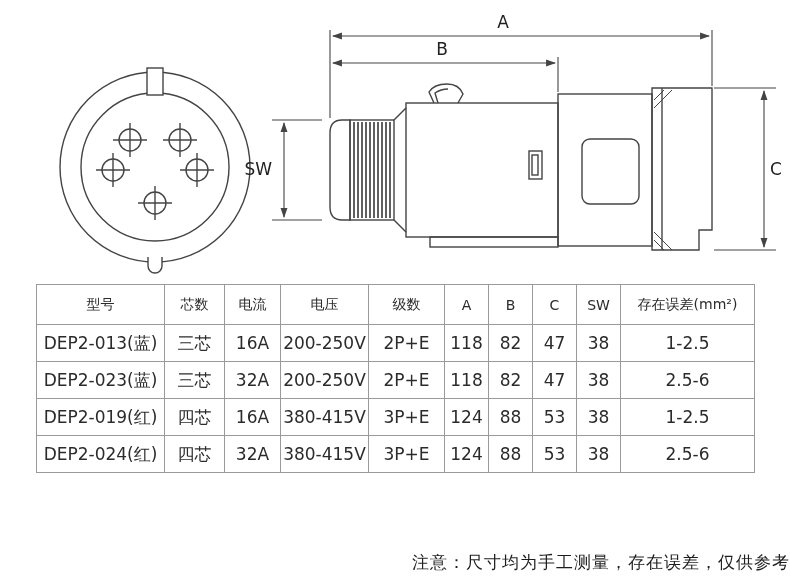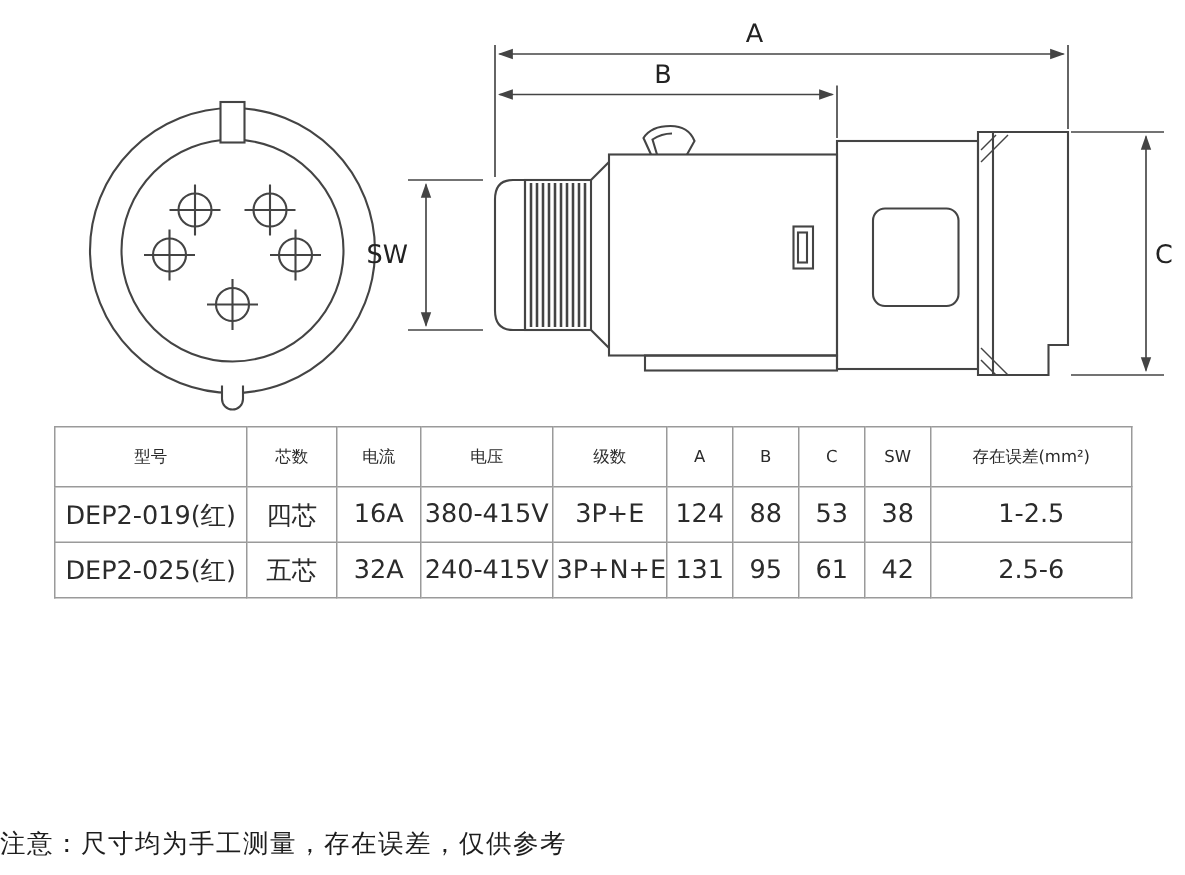--- a/index.html
+++ b/index.html
@@ -33,27 +33,27 @@
     border: 1px solid #9a9a9a;
     text-align: center;
     vertical-align: middle;
     font-weight: normal;
     font-size: 17px;
     height: 36px;
     padding: 0 2px;
     overflow: hidden;
     white-space: nowrap;
   }
-  table.spec th { height: 39px; font-size: 11px; }
+  table.spec th { height: 39px; font-size: 14px; }
   .note {
     position: absolute;
     top: 551px;
     left: 0;
     width: 100%;
-    text-align: left;
+    text-align: right;
     font-size: 17px;
     color: #1d1d1d;
     letter-spacing: 1px;
   }
 </style>
 </head>
 <body>
 
 <div class="page">
 
@@ -191,41 +191,65 @@
             <th>级数</th>
             <th>A</th>
             <th>B</th>
             <th>C</th>
             <th>SW</th>
             <th>存在误差(mm²)</th>
           </tr>
       </thead>
       <tbody id="table-body">
           <tr>
+            <td>DEP2-013(蓝)</td>
+            <td>三芯</td>
+            <td>16A</td>
+            <td>200-250V</td>
+            <td>2P+E</td>
+            <td>118</td>
+            <td>82</td>
+            <td>47</td>
+            <td>38</td>
+            <td>1-2.5</td>
+          </tr>
+          <tr>
+            <td>DEP2-023(蓝)</td>
+            <td>三芯</td>
+            <td>32A</td>
+            <td>200-250V</td>
+            <td>2P+E</td>
+            <td>118</td>
+            <td>82</td>
+            <td>47</td>
+            <td>38</td>
+            <td>2.5-6</td>
+          </tr>
+          <tr>
             <td>DEP2-019(红)</td>
             <td>四芯</td>
             <td>16A</td>
             <td>380-415V</td>
             <td>3P+E</td>
             <td>124</td>
             <td>88</td>
             <td>53</td>
             <td>38</td>
             <td>1-2.5</td>
           </tr>
           <tr>
-            <td>DEP2-025(红)</td>
-            <td>五芯</td>
+            <td>DEP2-024(红)</td>
+            <td>四芯</td>
             <td>32A</td>
-            <td>240-415V</td>
-            <td>3P+N+E</td>
-            <td>131</td>
-            <td>95</td>
-            <td>61</td>
-            <td>42</td>
+            <td>380-415V</td>
+            <td>3P+E</td>
+            <td>124</td>
+            <td>88</td>
+            <td>53</td>
+            <td>38</td>
             <td>2.5-6</td>
           </tr>
         </tbody>
     </table>
   </div>
 
   <div class="note">注意：尺寸均为手工测量，存在误差，仅供参考</div>
 
 </div>
 

